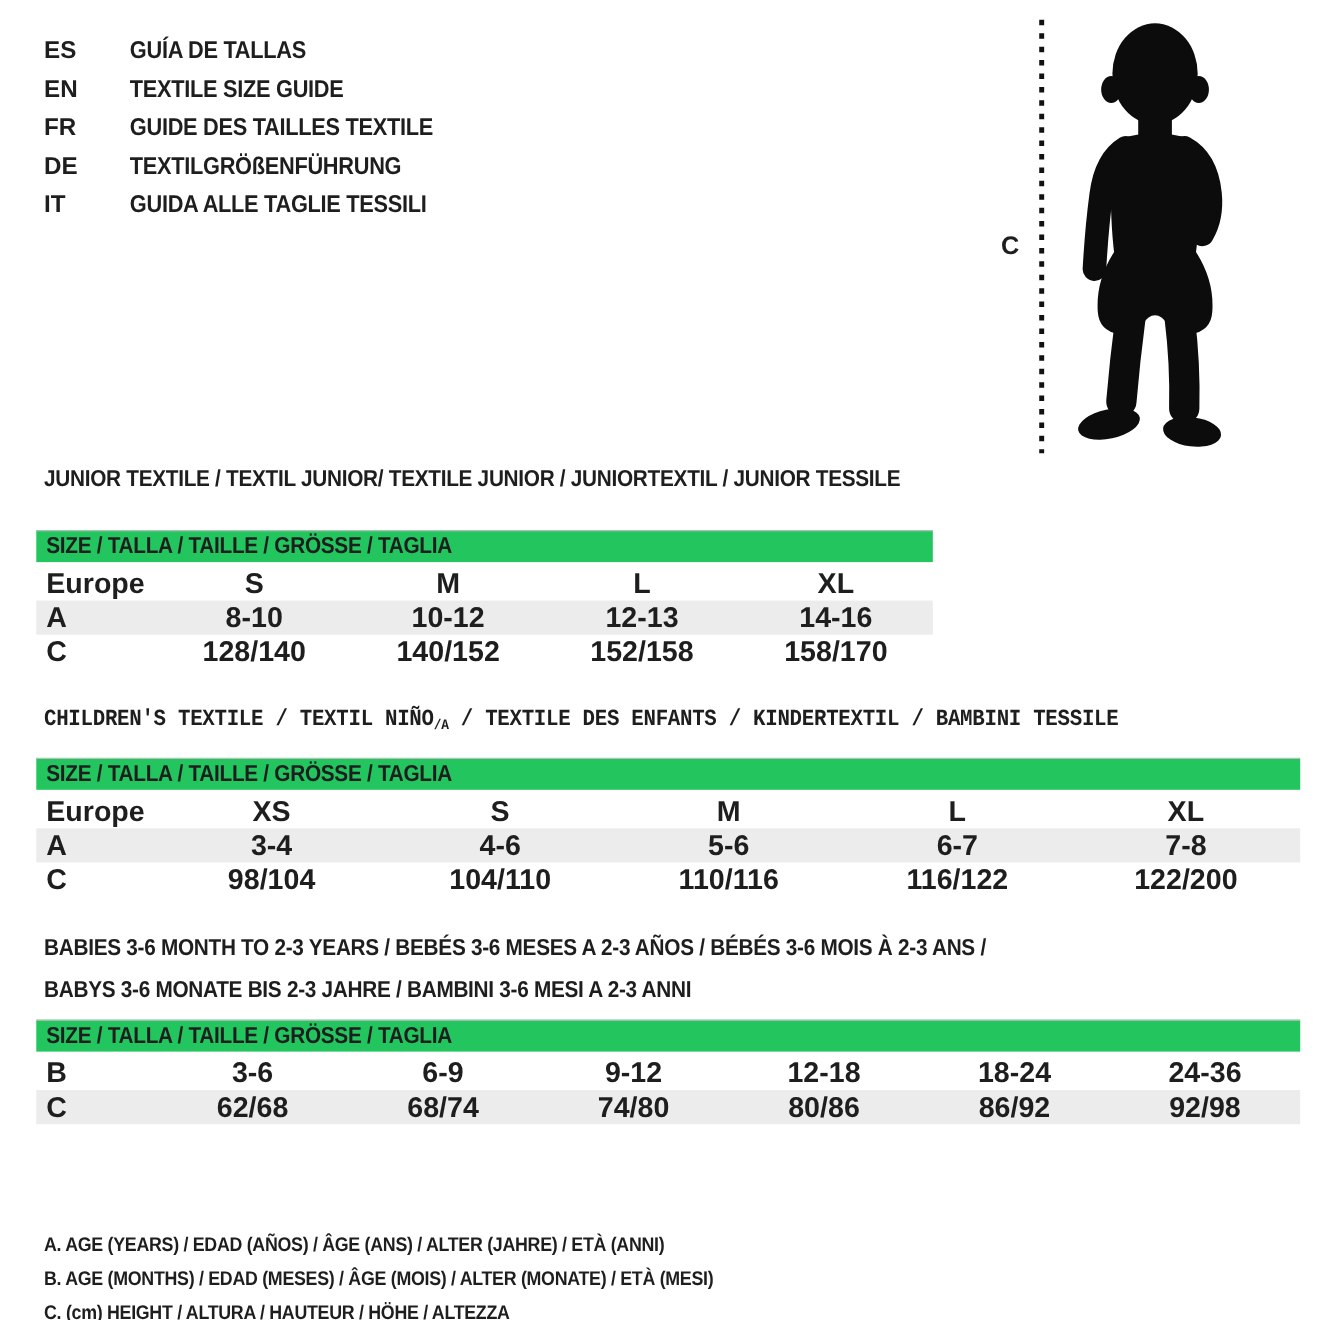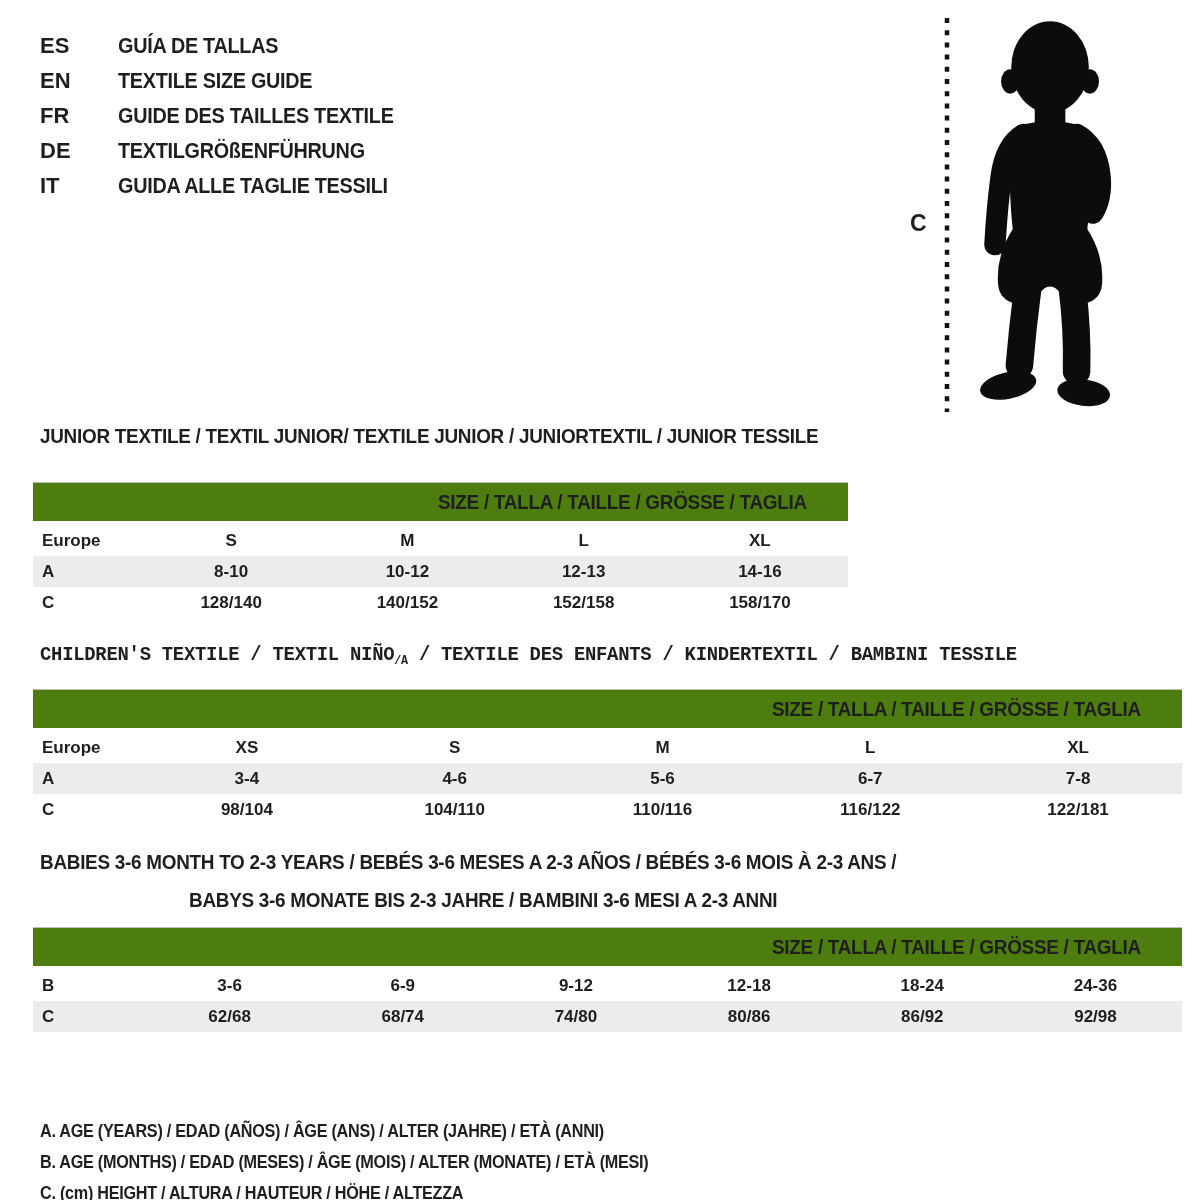--- a/index.html
+++ b/index.html
@@ -19,32 +19,32 @@
 
   
   .measure-label{left:910px;top:210px;font-size:23px;}
   .dash-line{left:944px;top:14px;}
   .silhouette{left:958px;top:12px;}
 
   
   .sec-title{font-size:21px;line-height:24px;}
   .title-junior{left:40px;top:424px;}
   .title-children{left:40px;top:643px;font-family:Liberation Mono, monospace;}
-  .title-babies{left:40px;top:843px;line-height:38px;text-align:center;}
+  .title-babies{left:40px;top:843px;line-height:38px;}
   .sub{font-size:13px;vertical-align:-4px;}
 
   
   .size-table{left:33px;}
   .table-junior{top:482px;width:815px;}
   .table-children{top:689px;width:1149px;}
   .table-babies{top:927px;width:1149px;}
-  .thead{height:39px;background:#4d7c0f;border-top:1px solid #bdbdbd;
+  .thead{height:29px;background:#22c55e;border-top:1px solid #bdbdbd;
          display:flex;align-items:center;padding-left:9px;font-size:21px;
-         margin-bottom:4px;box-sizing:border-box;justify-content:flex-end;}
-  .trow{display:flex;height:31px;align-items:center;font-size:17px;}
+         margin-bottom:4px;box-sizing:border-box;}
+  .trow{display:flex;height:31px;align-items:center;font-size:26px;}
   .trow.shaded{background:#ececec;}
   .tlabel{width:110px;flex:0 0 110px;padding-left:9px;box-sizing:border-box;}
   .tcell{flex:1;text-align:center;}
 
   
   .legend-block{left:40px;top:1116px;font-size:18px;}
   .legend-line{height:31px;display:flex;align-items:center;}
 </style>
 </head>
 <body>
@@ -156,21 +156,21 @@
     <div class="tcell">5-6</div>
     <div class="tcell">6-7</div>
     <div class="tcell">7-8</div>
   </div>
   <div class="trow">
     <div class="tlabel">C</div>
     <div class="tcell">98/104</div>
     <div class="tcell">104/110</div>
     <div class="tcell">110/116</div>
     <div class="tcell">116/122</div>
-    <div class="tcell">122/181</div>
+    <div class="tcell">122/200</div>
   </div>
 </div>
 
 <div class="abs sec-title title-babies">
   <div><span class="cond">BABIES 3-6 MONTH TO 2-3 YEARS / BEBÉS 3-6 MESES A 2-3 AÑOS / BÉBÉS 3-6 MOIS À 2-3 ANS /</span></div>
   <div><span class="cond">BABYS 3-6 MONATE BIS 2-3 JAHRE / BAMBINI 3-6 MESI A 2-3 ANNI</span></div>
 </div>
 
 <div class="abs size-table table-babies">
   <div class="thead">

